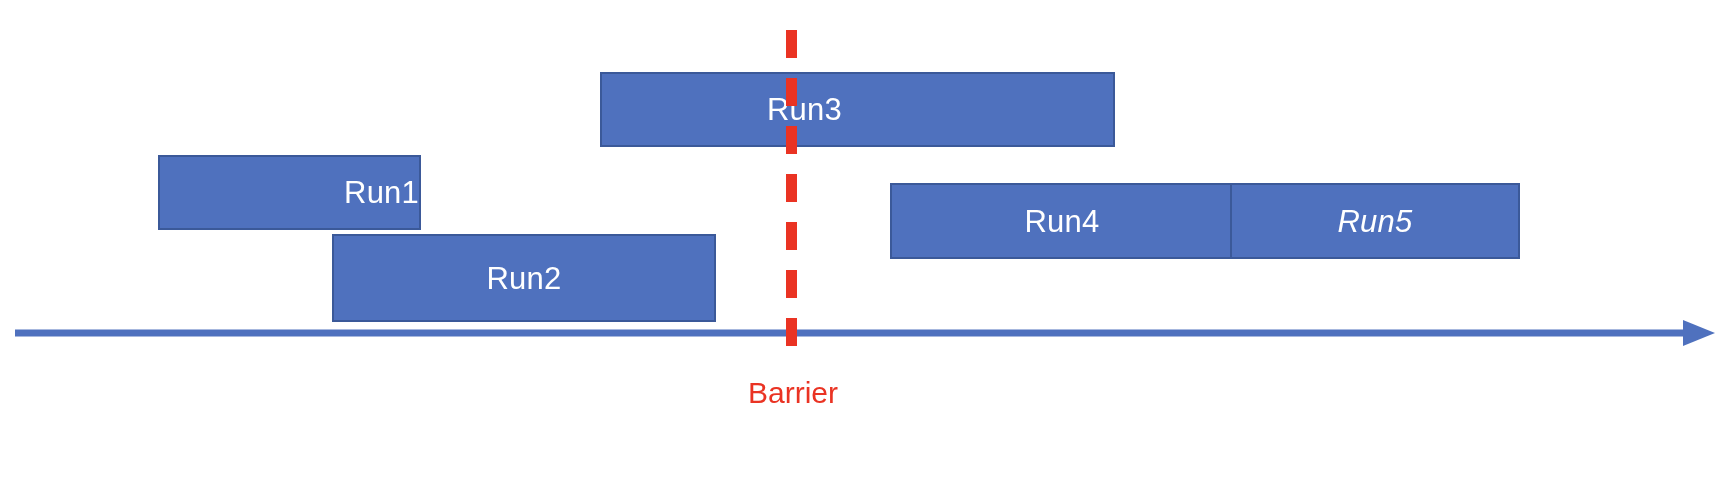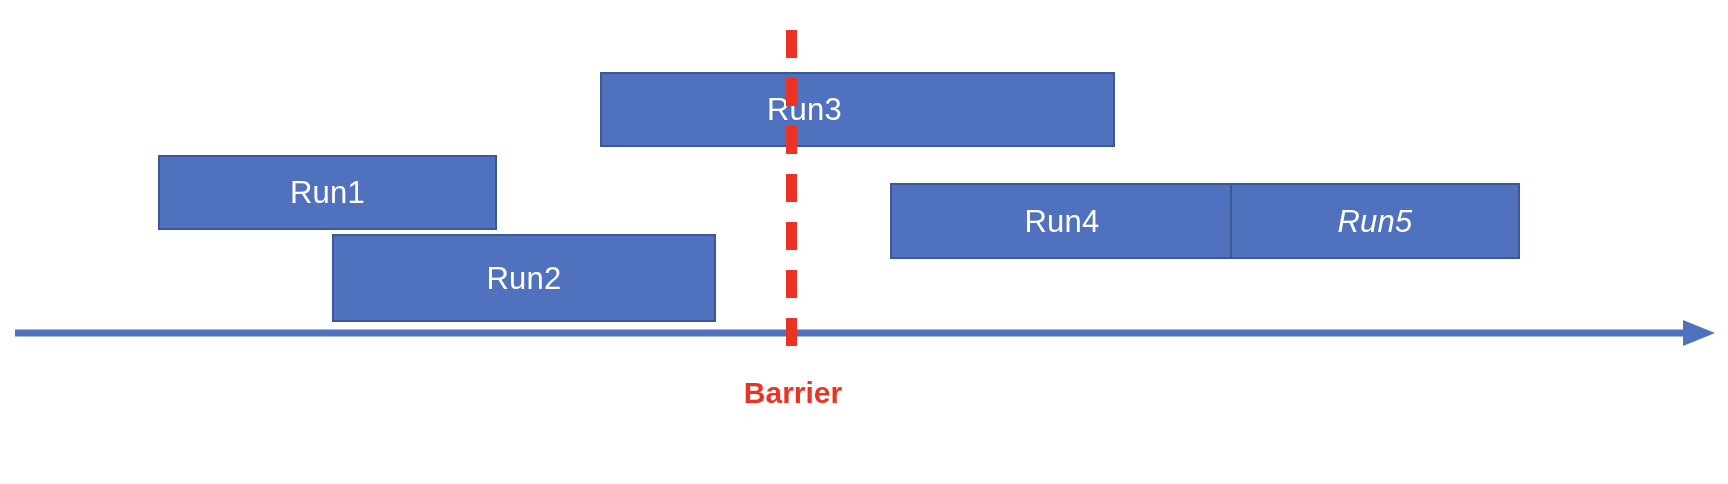--- a/index.html
+++ b/index.html
@@ -72,35 +72,35 @@
   }
   .barrier-label {
     position: absolute;
     left: 0;
     top: 378px;
     width: 1728px;
     text-align: center;
     color: #EA3323;
     font-family: "Liberation Sans", sans-serif;
     font-size: 30px;
-    font-weight: 700;
+    font-weight: 400;
     line-height: 1;
     user-select: none;
   }
   .barrier-label span {
     position: relative;
     left: -71px; 
   }
 </style>
 </head>
 <body>
 
 <div id="canvas">
 
-  <div class="run-bar" style="left:158px; top:155px; width:339px; height:75px;">
+  <div class="run-bar" style="left:158px; top:155px; width:263px; height:75px;justify-content:flex-end;">
     <span class="run-label">Run1</span>
   </div>
 
   <div class="run-bar" style="left:332px; top:234px; width:384px; height:88px;">
     <span class="run-label">Run2</span>
   </div>
 
   <div class="run-bar label-offset-right" style="left:600px; top:72px; width:515px; height:75px;">
     <span class="run-label">Run3</span>
   </div>

